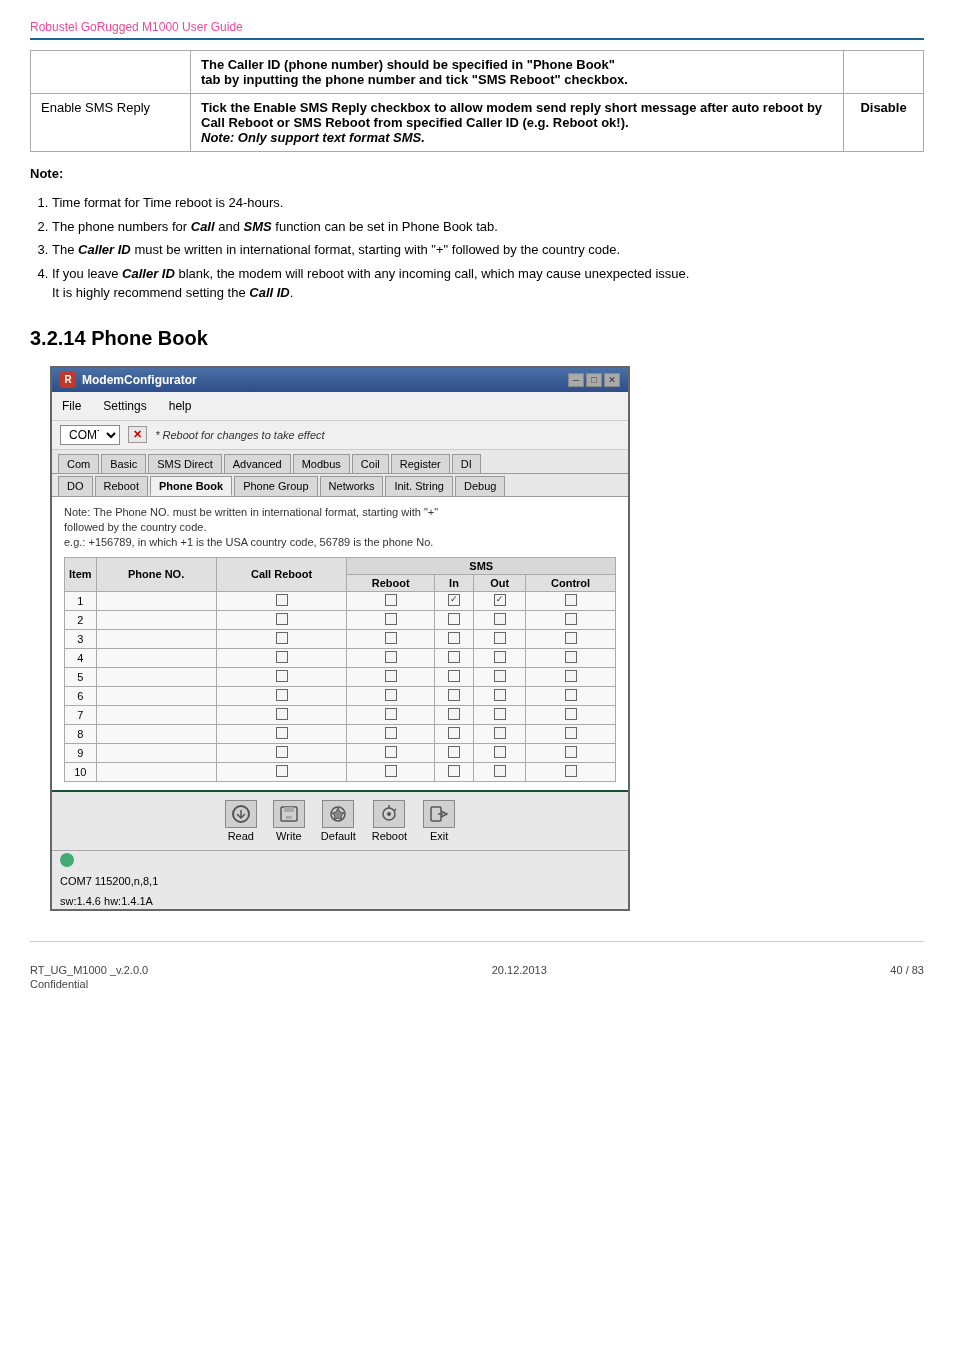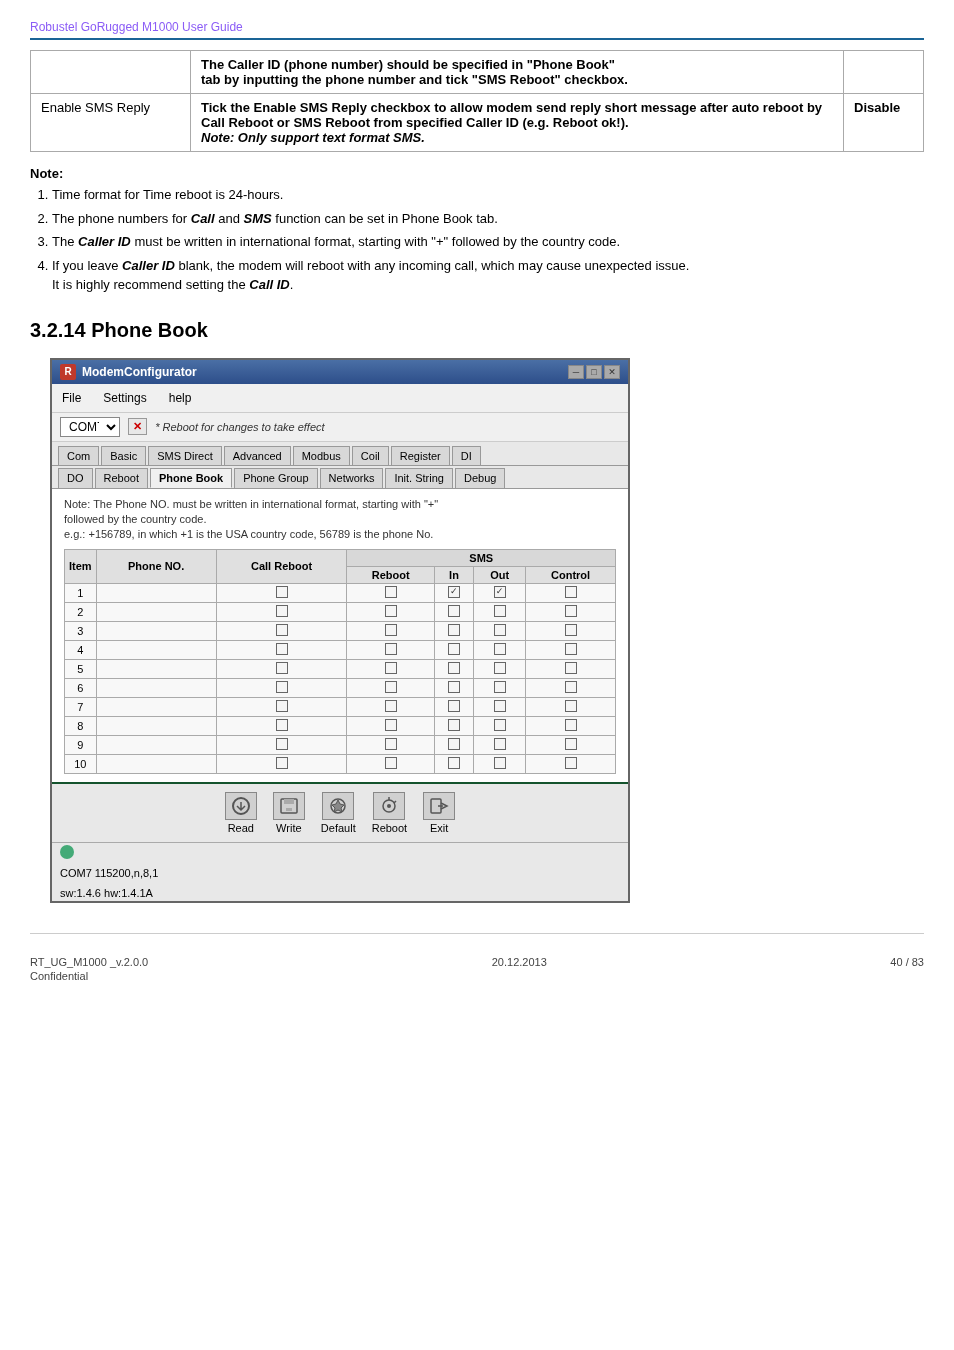--- a/index.html
+++ b/index.html
@@ -8,21 +8,21 @@
       font-size: 13px;
       background: #fff;
       color: #000;
       padding: 20px 30px;
       width: 954px;
     }
 
     
     .page-header {
       font-size: 12px;
-      color: #8b5cf6;
+      color: #ec4899;
       margin-bottom: 10px;
       border-bottom: 2px solid #1a6496;
       padding-bottom: 4px;
     }
 
     
     .info-table {
       width: 100%;
       border-collapse: collapse;
       margin-bottom: 14px;
@@ -33,29 +33,29 @@
       padding: 6px 10px;
       vertical-align: top;
       font-weight: bold;
     }
     .info-table td:first-child {
       width: 160px;
       font-weight: normal;
     }
     .info-table td:last-child {
       width: 80px;
-      text-align: left;
+      text-align: center;
     }
 
     
     .note-section {
       margin: 12px 0 24px 0;
       font-size: 13px;
     }
-    .note-section p { margin-bottom: 4px; }
+    .note-section p { margin-bottom: 12px; }
     .note-section ol { margin-left: 22px; }
     .note-section ol li { margin-bottom: 4px; line-height: 1.5; }
 
     
     .section-heading {
       font-size: 20px;
       font-weight: bold;
       margin-bottom: 16px;
       margin-top: 10px;
     }

